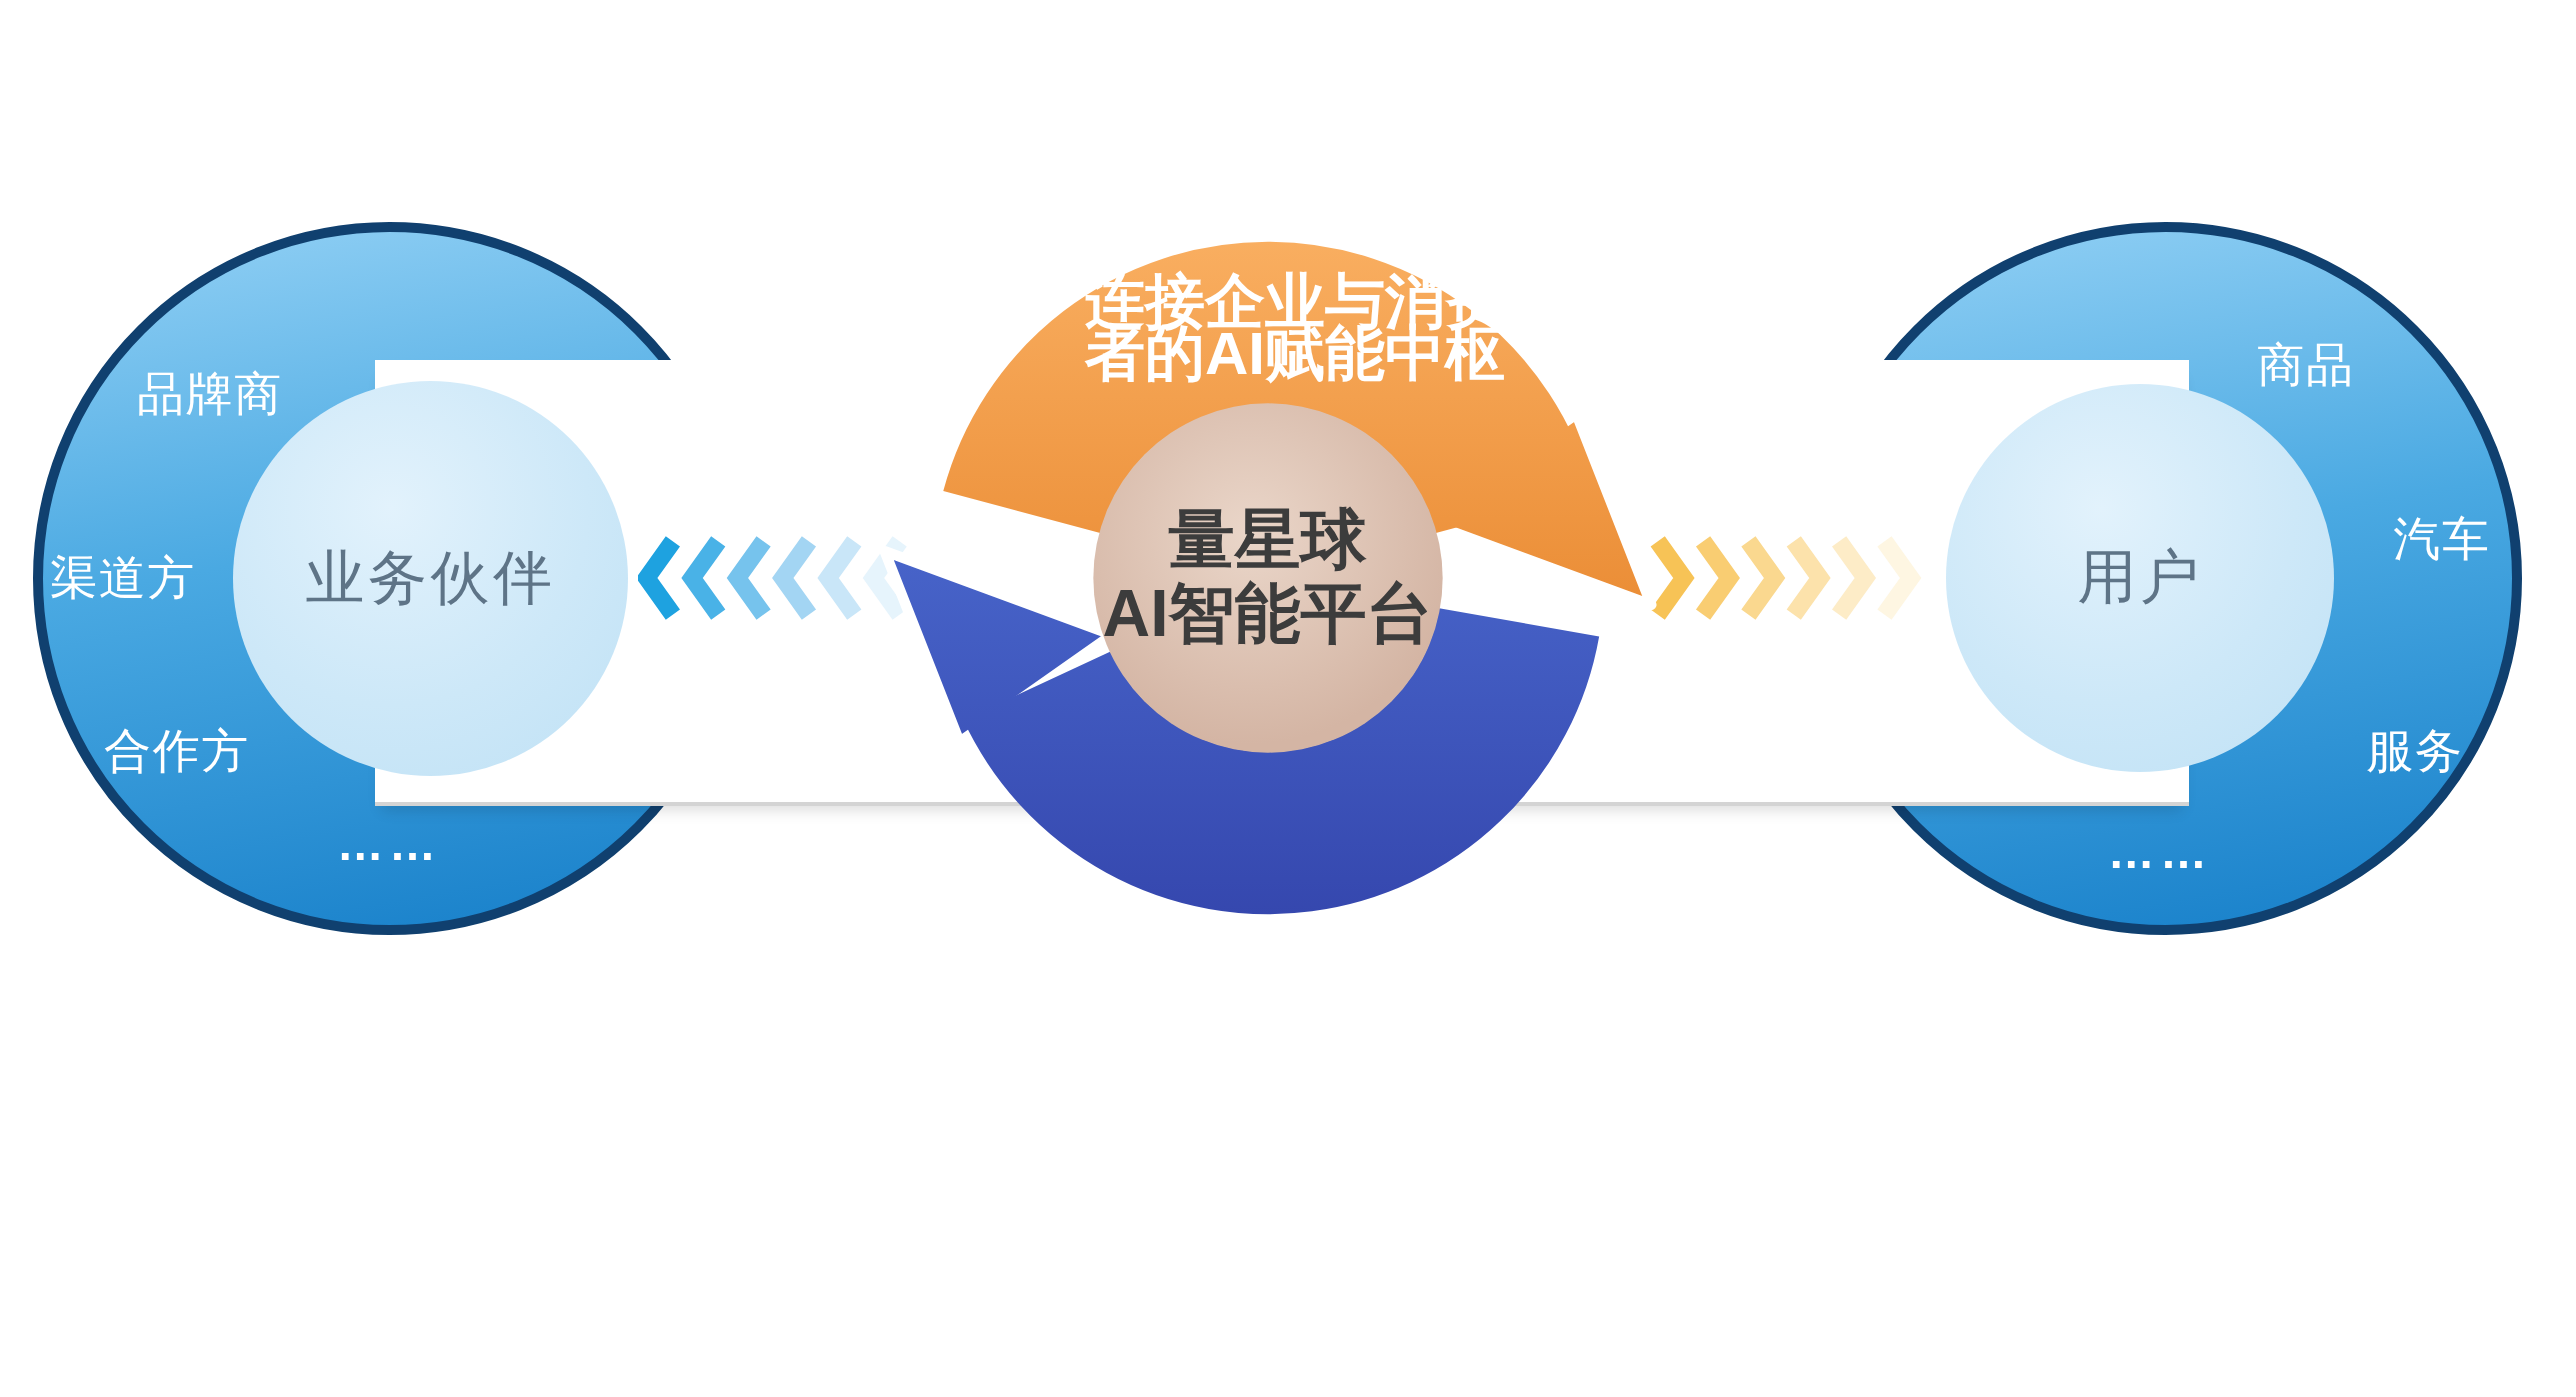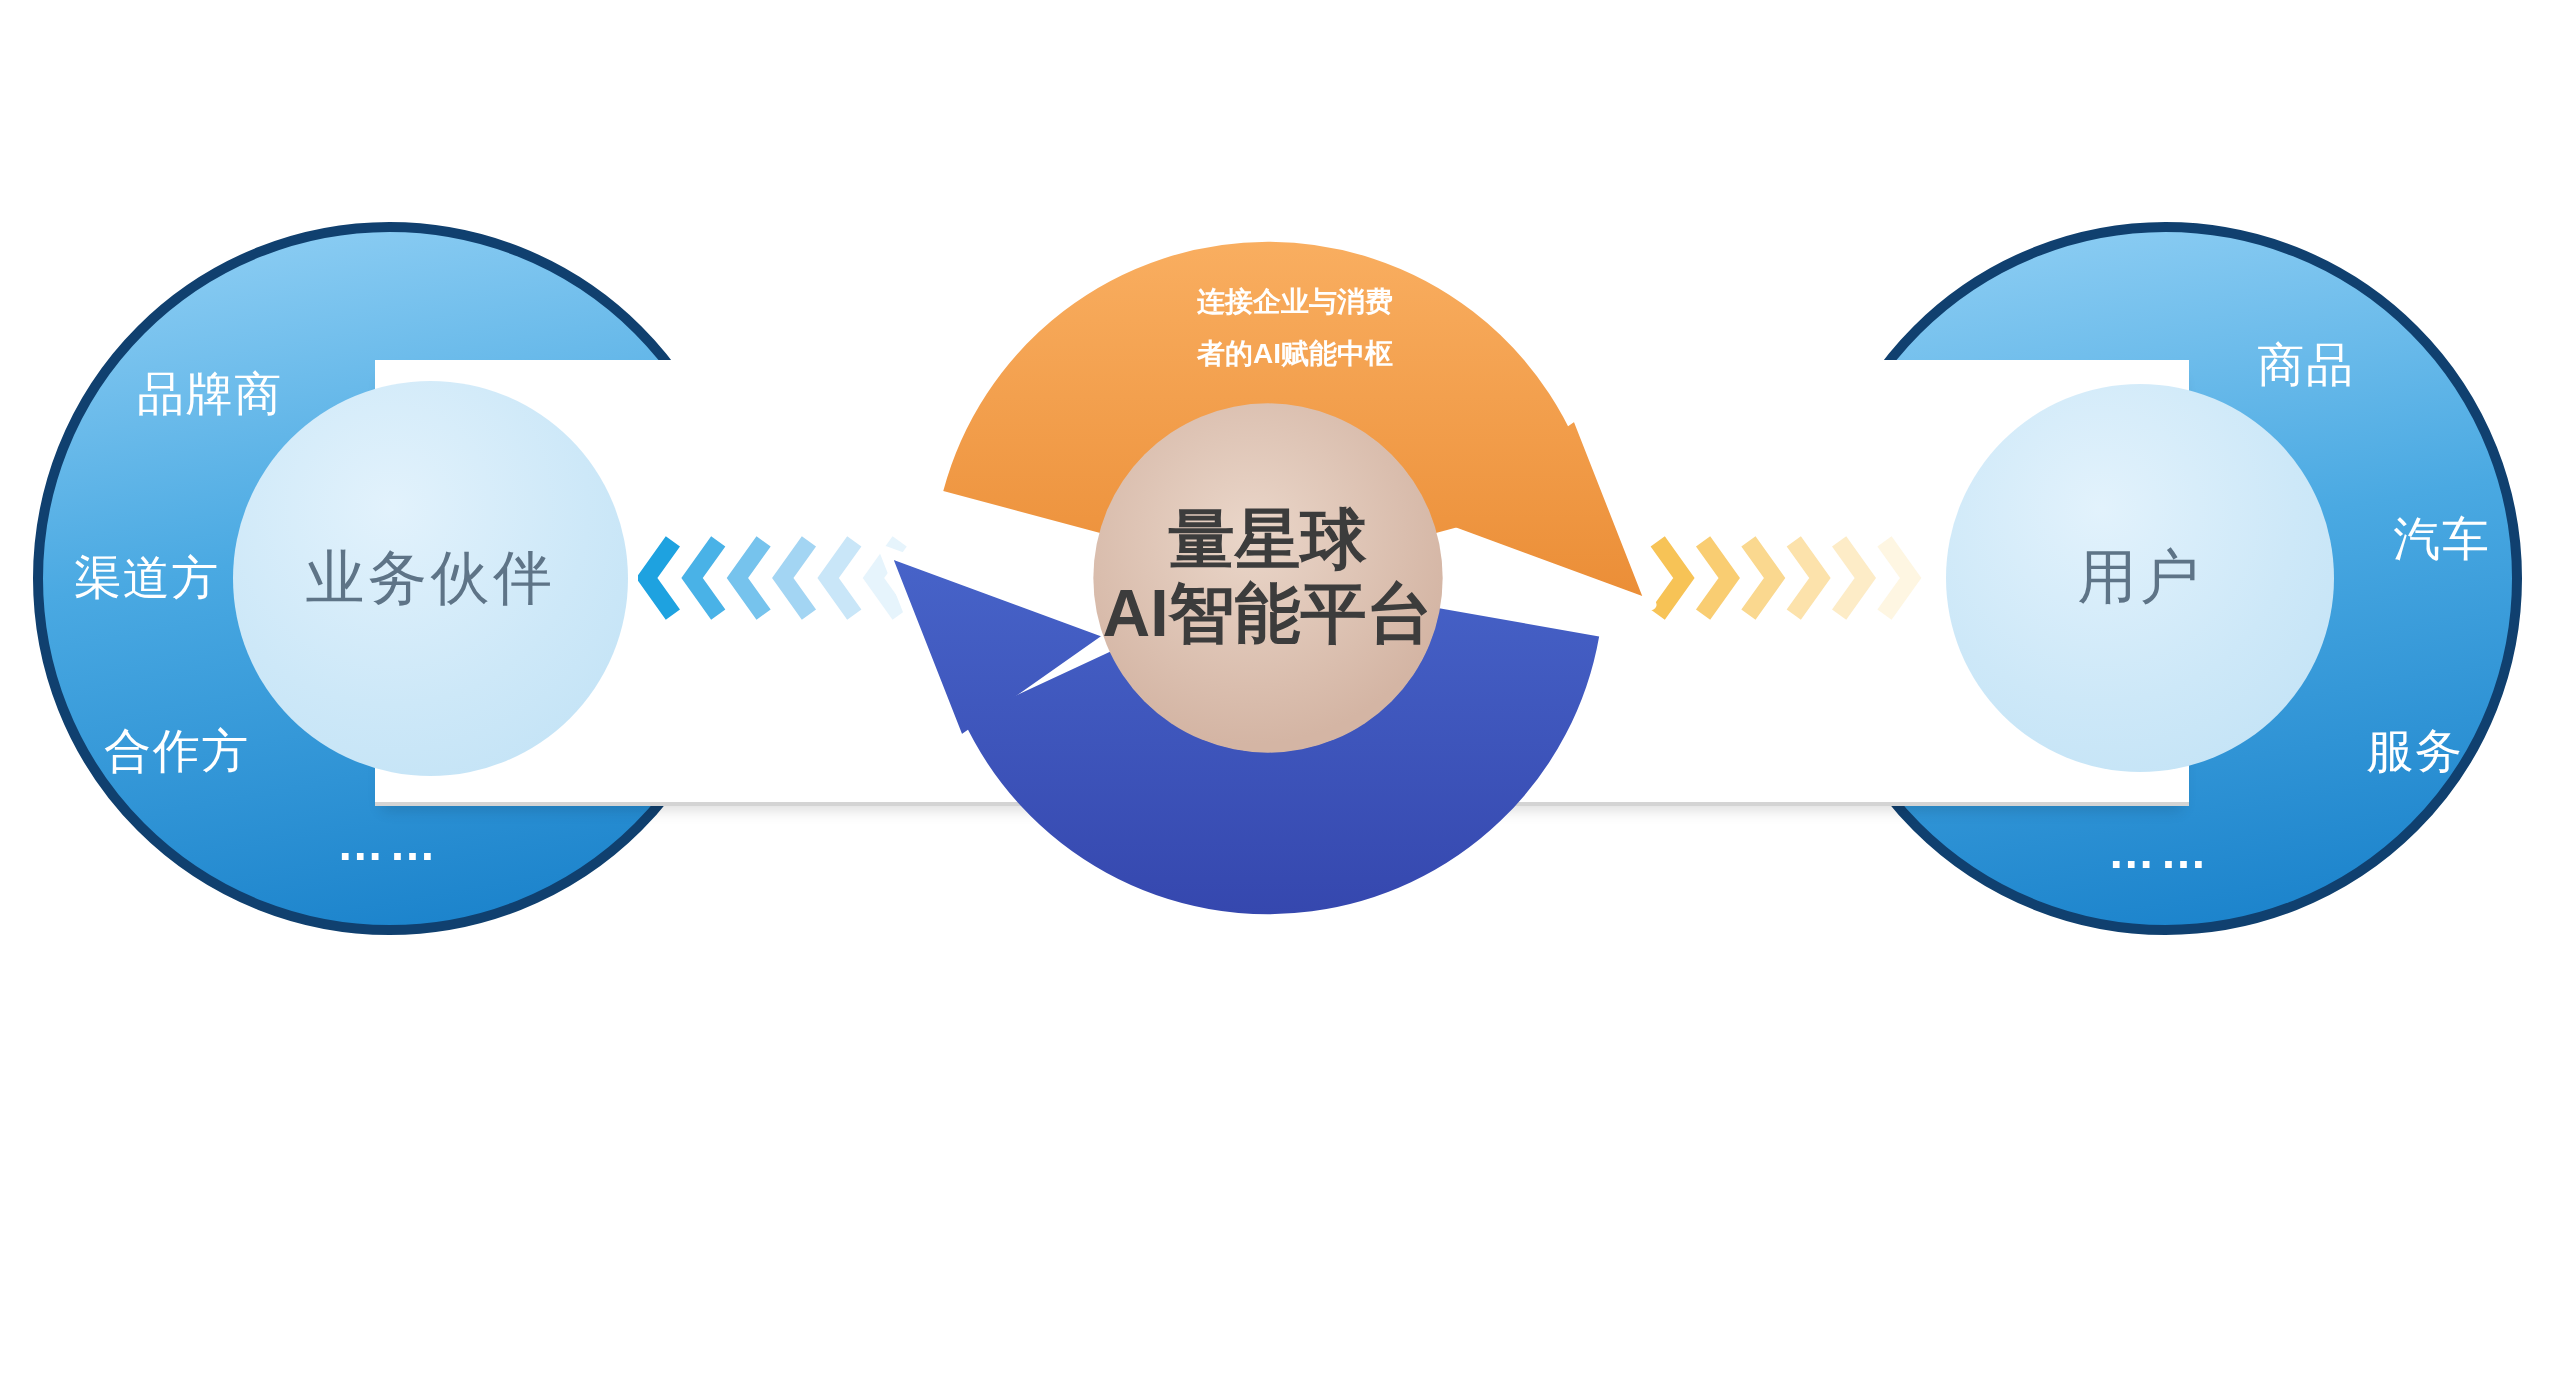--- a/index.html
+++ b/index.html
@@ -74,21 +74,21 @@
     letter-spacing: 1.7px;
     white-space: nowrap;
   }
   .lbl.ellipsis { font-weight: bold; letter-spacing: 5.2px; }
 
   
   .caption {
     position: absolute;
     color: #ffffff;
     font-weight: bold;
-    font-size: 28px;
+    font-size: 60px;
     line-height: 52px;
     text-align: center;
     white-space: nowrap;
     transform: translateX(-50%);
   }
   .caption-top    { left: 1295px; top: 276px; }
   .caption-bottom { left: 1273px; top: 786px; }
 
   .core-text {
     position: absolute;
@@ -156,21 +156,21 @@
     <polygon points="803.2,262.2 628.5,385 888.9,480.7" fill="url(#gradOrange)" stroke="#ffffff" stroke-width="12" stroke-linejoin="round"></polygon>
     <polygon points="96.8,637.8 271.5,515 11.1,419.3" fill="url(#gradBlue)" stroke="#ffffff" stroke-width="12" stroke-linejoin="round"></polygon>
 
     <path d="M 168 374.4 A 292 292 0 0 1 732.1 374.4" stroke="url(#gradOrange)" stroke-width="186" fill="none"></path>
     <path d="M 737.6 500.7 A 292 292 0 0 1 185.4 573.4" stroke="url(#gradBlue)" stroke-width="186" fill="none"></path>
 
     <circle cx="450" cy="450" r="200" fill="url(#gradCore)"></circle>
   </svg>
 
   <div class="lbl" style="left:210px; top:394px;">品牌商</div>
-  <div class="lbl" style="left:123px; top:578px;margin-left:24px;">渠道方</div>
+  <div class="lbl" style="left:123px; top:578px;">渠道方</div>
   <div class="lbl" style="left:177px; top:751px;">合作方</div>
   <div class="lbl ellipsis" style="left:389px; top:843px;">……</div>
 
   <div class="lbl" style="left:2306px; top:365px;">商品</div>
   <div class="lbl" style="left:2442px; top:539px;">汽车</div>
   <div class="lbl" style="left:2367px; top:751px;margin-left:48px;">服务</div>
   <div class="lbl ellipsis" style="left:2160px; top:851px;">……</div>
 
   <div class="caption caption-top">
     <div>连接企业与消费</div>

